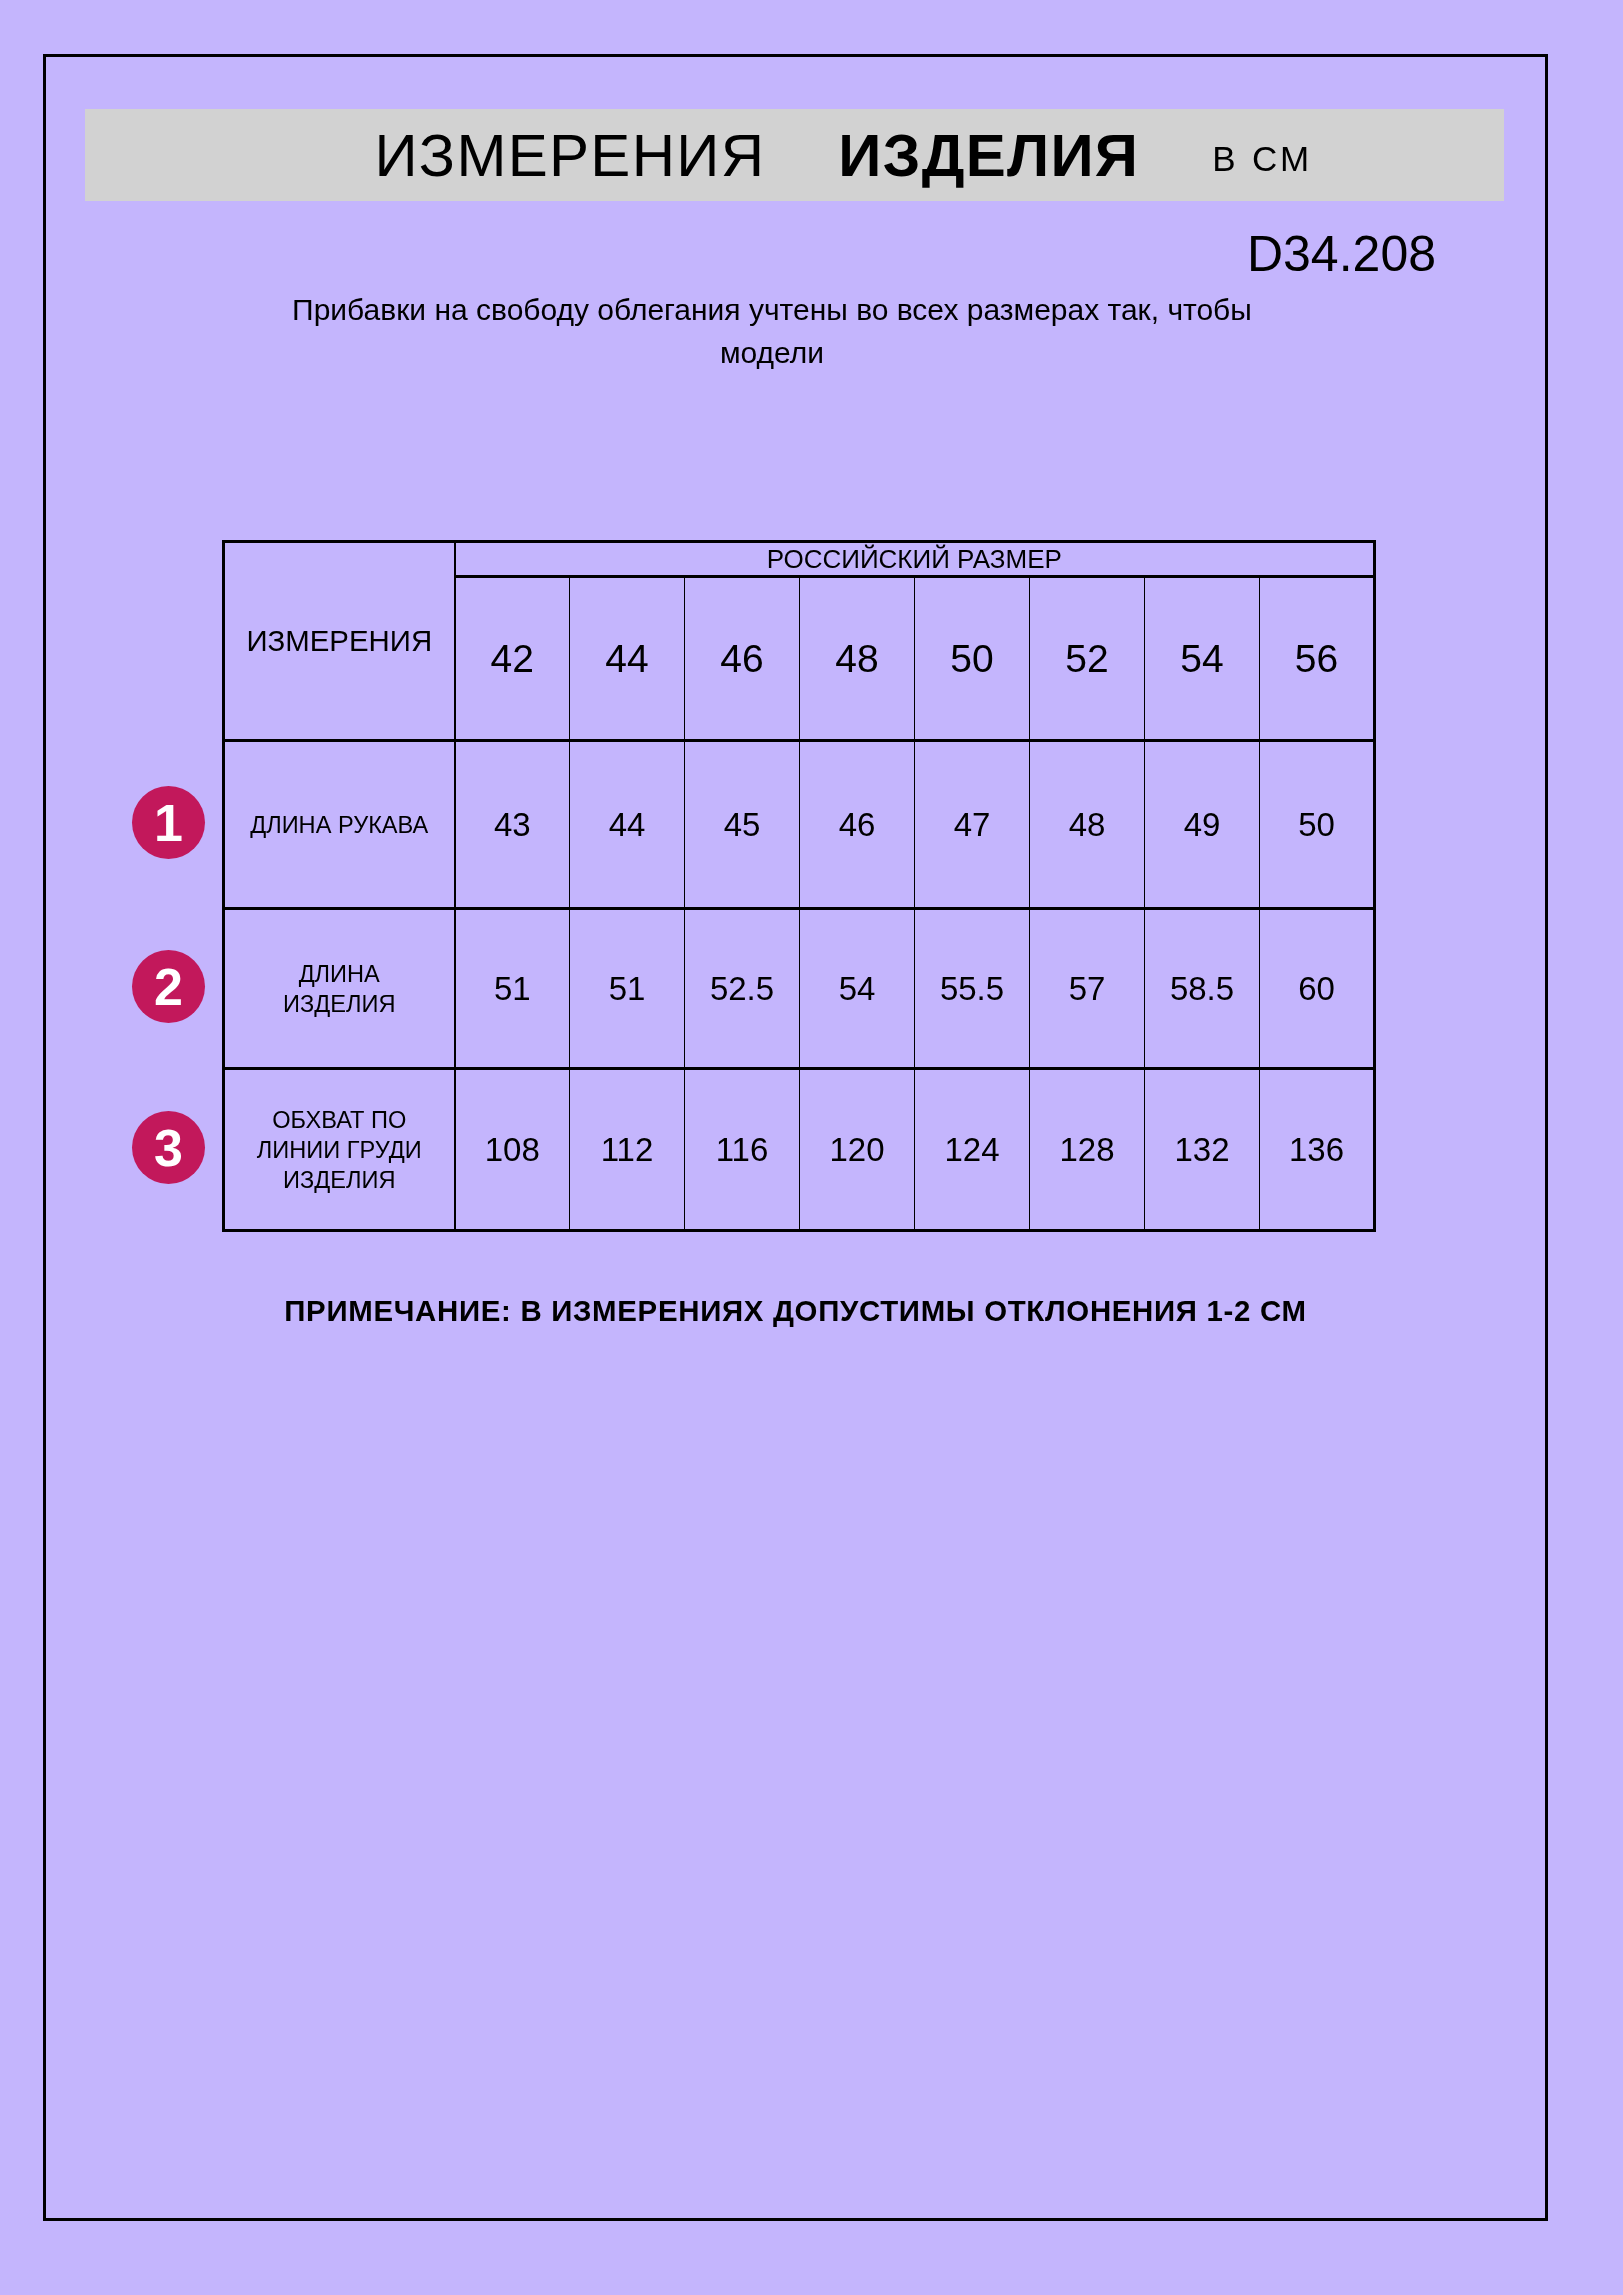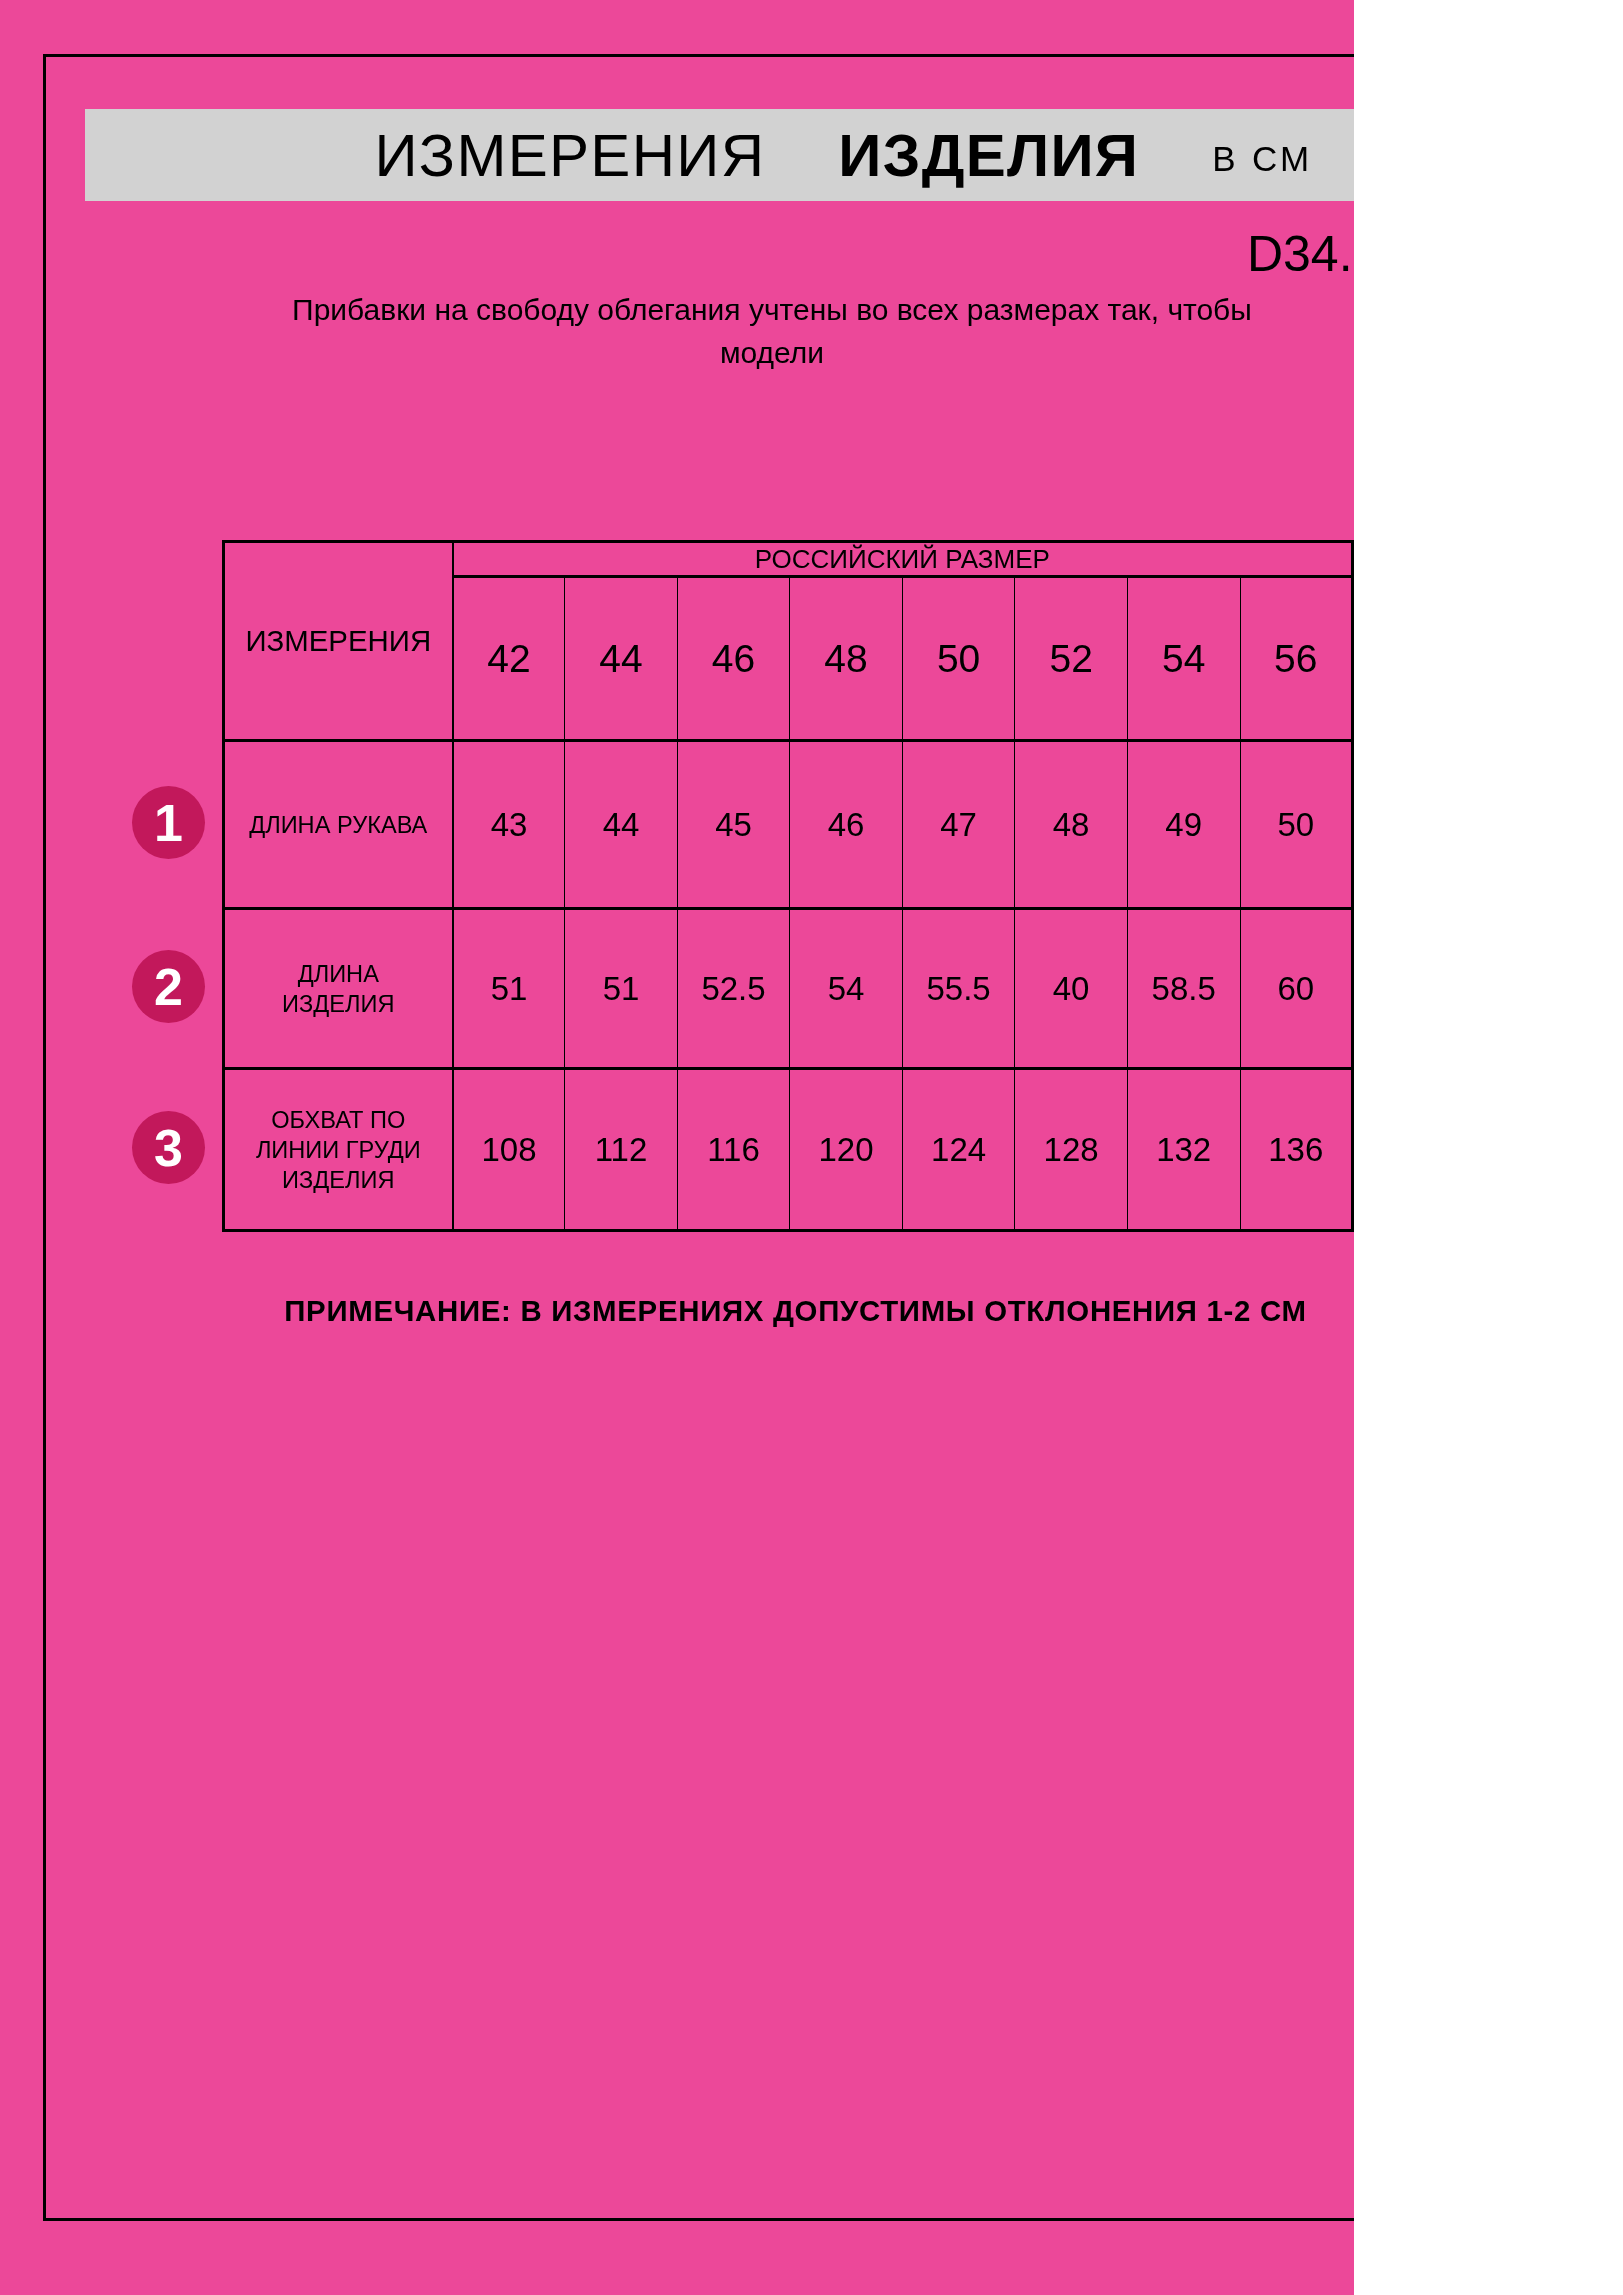--- a/index.html
+++ b/index.html
@@ -1,20 +1,20 @@
 <!DOCTYPE html>
 <html style="font-size:10.5px"><head>
 <meta charset="utf-8">
 <style>
   html, body { margin: 0; padding: 0; background: #ffffff; }
   .canvas {
     position: relative;
-    width: 1354px;
+    width: 1623px;
     height: 2295px;
-    background: #ec4899;
+    background: #c4b5fd;
     font-family: "Liberation Sans", "DejaVu Sans", sans-serif;
     color: #000;
     overflow: hidden;
   }
   .frame {
     position: absolute;
     left: 43px; top: 54px;
     width: 1505px; height: 2167px;
     border: 3.9px solid #000;
     box-sizing: border-box;
@@ -168,21 +168,21 @@
     <tr class="r3">
       <td class="row-label corner-cell">
         <div>ДЛИНА</div>
         <div>ИЗДЕЛИЯ</div>
       </td>
       <td class="val">51</td>
       <td class="val">51</td>
       <td class="val">52.5</td>
       <td class="val">54</td>
       <td class="val">55.5</td>
-      <td class="val">40</td>
+      <td class="val">57</td>
       <td class="val">58.5</td>
       <td class="val">60</td>
     </tr>
     <tr class="r4">
       <td class="row-label corner-cell">
         <div>ОБХВАТ ПО</div>
         <div>ЛИНИИ ГРУДИ</div>
         <div>ИЗДЕЛИЯ</div>
       </td>
       <td class="val">108</td>

